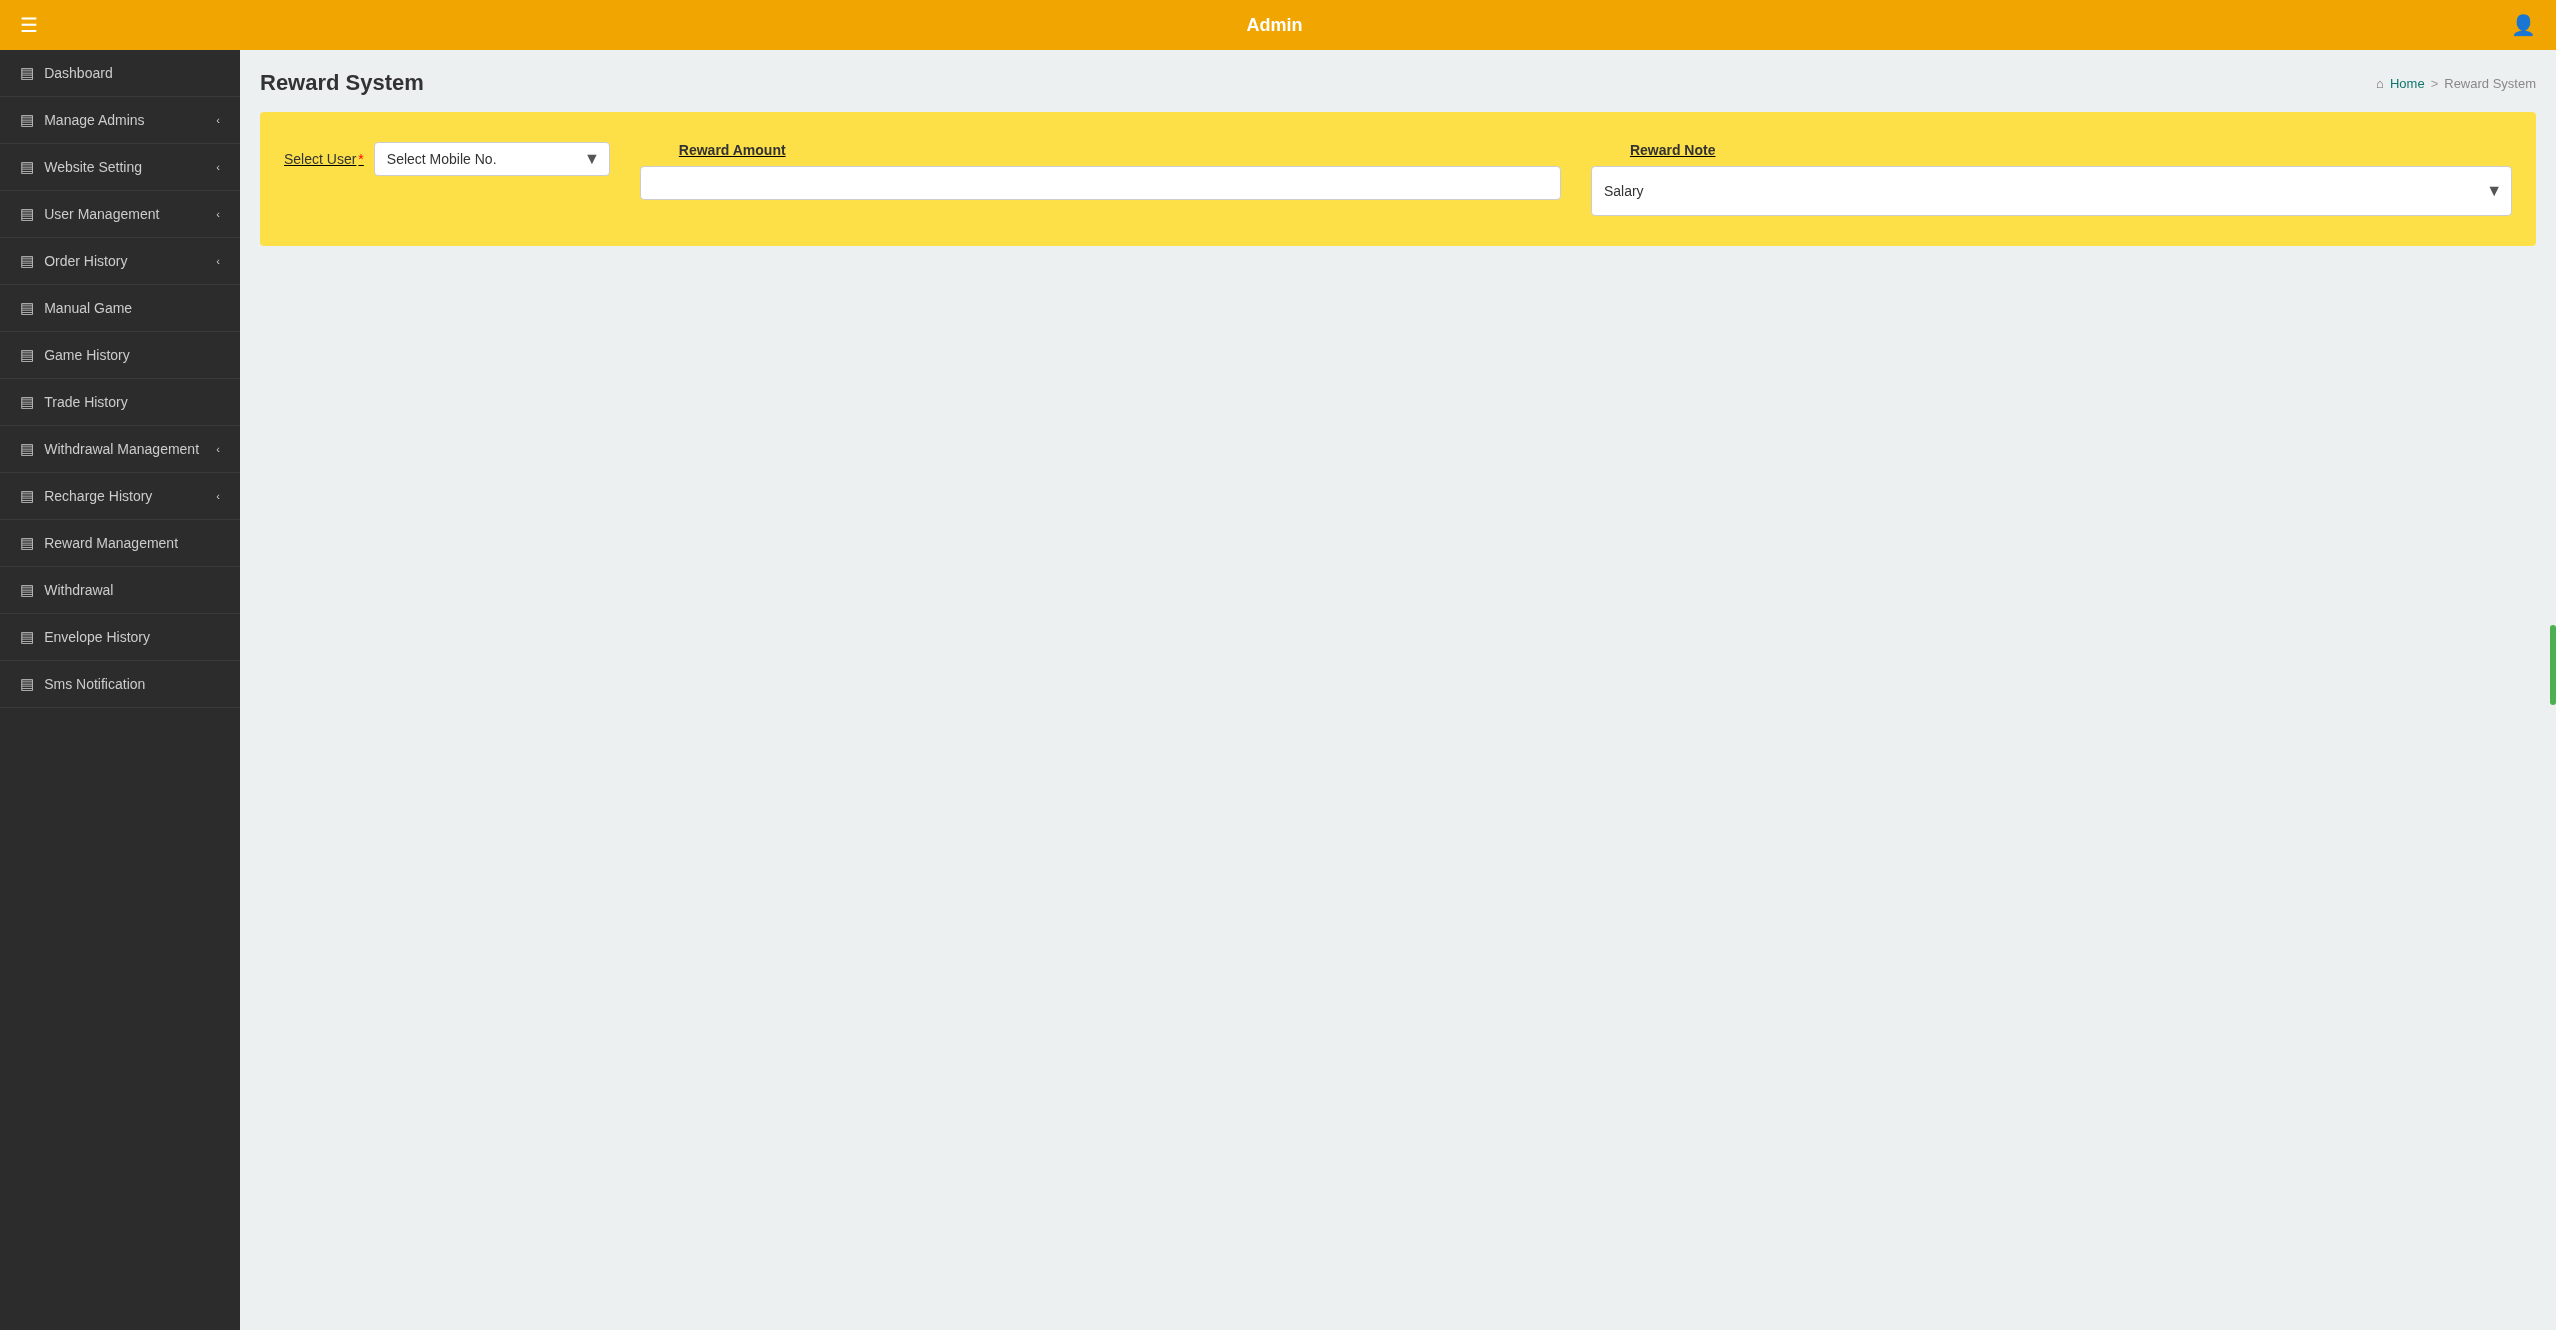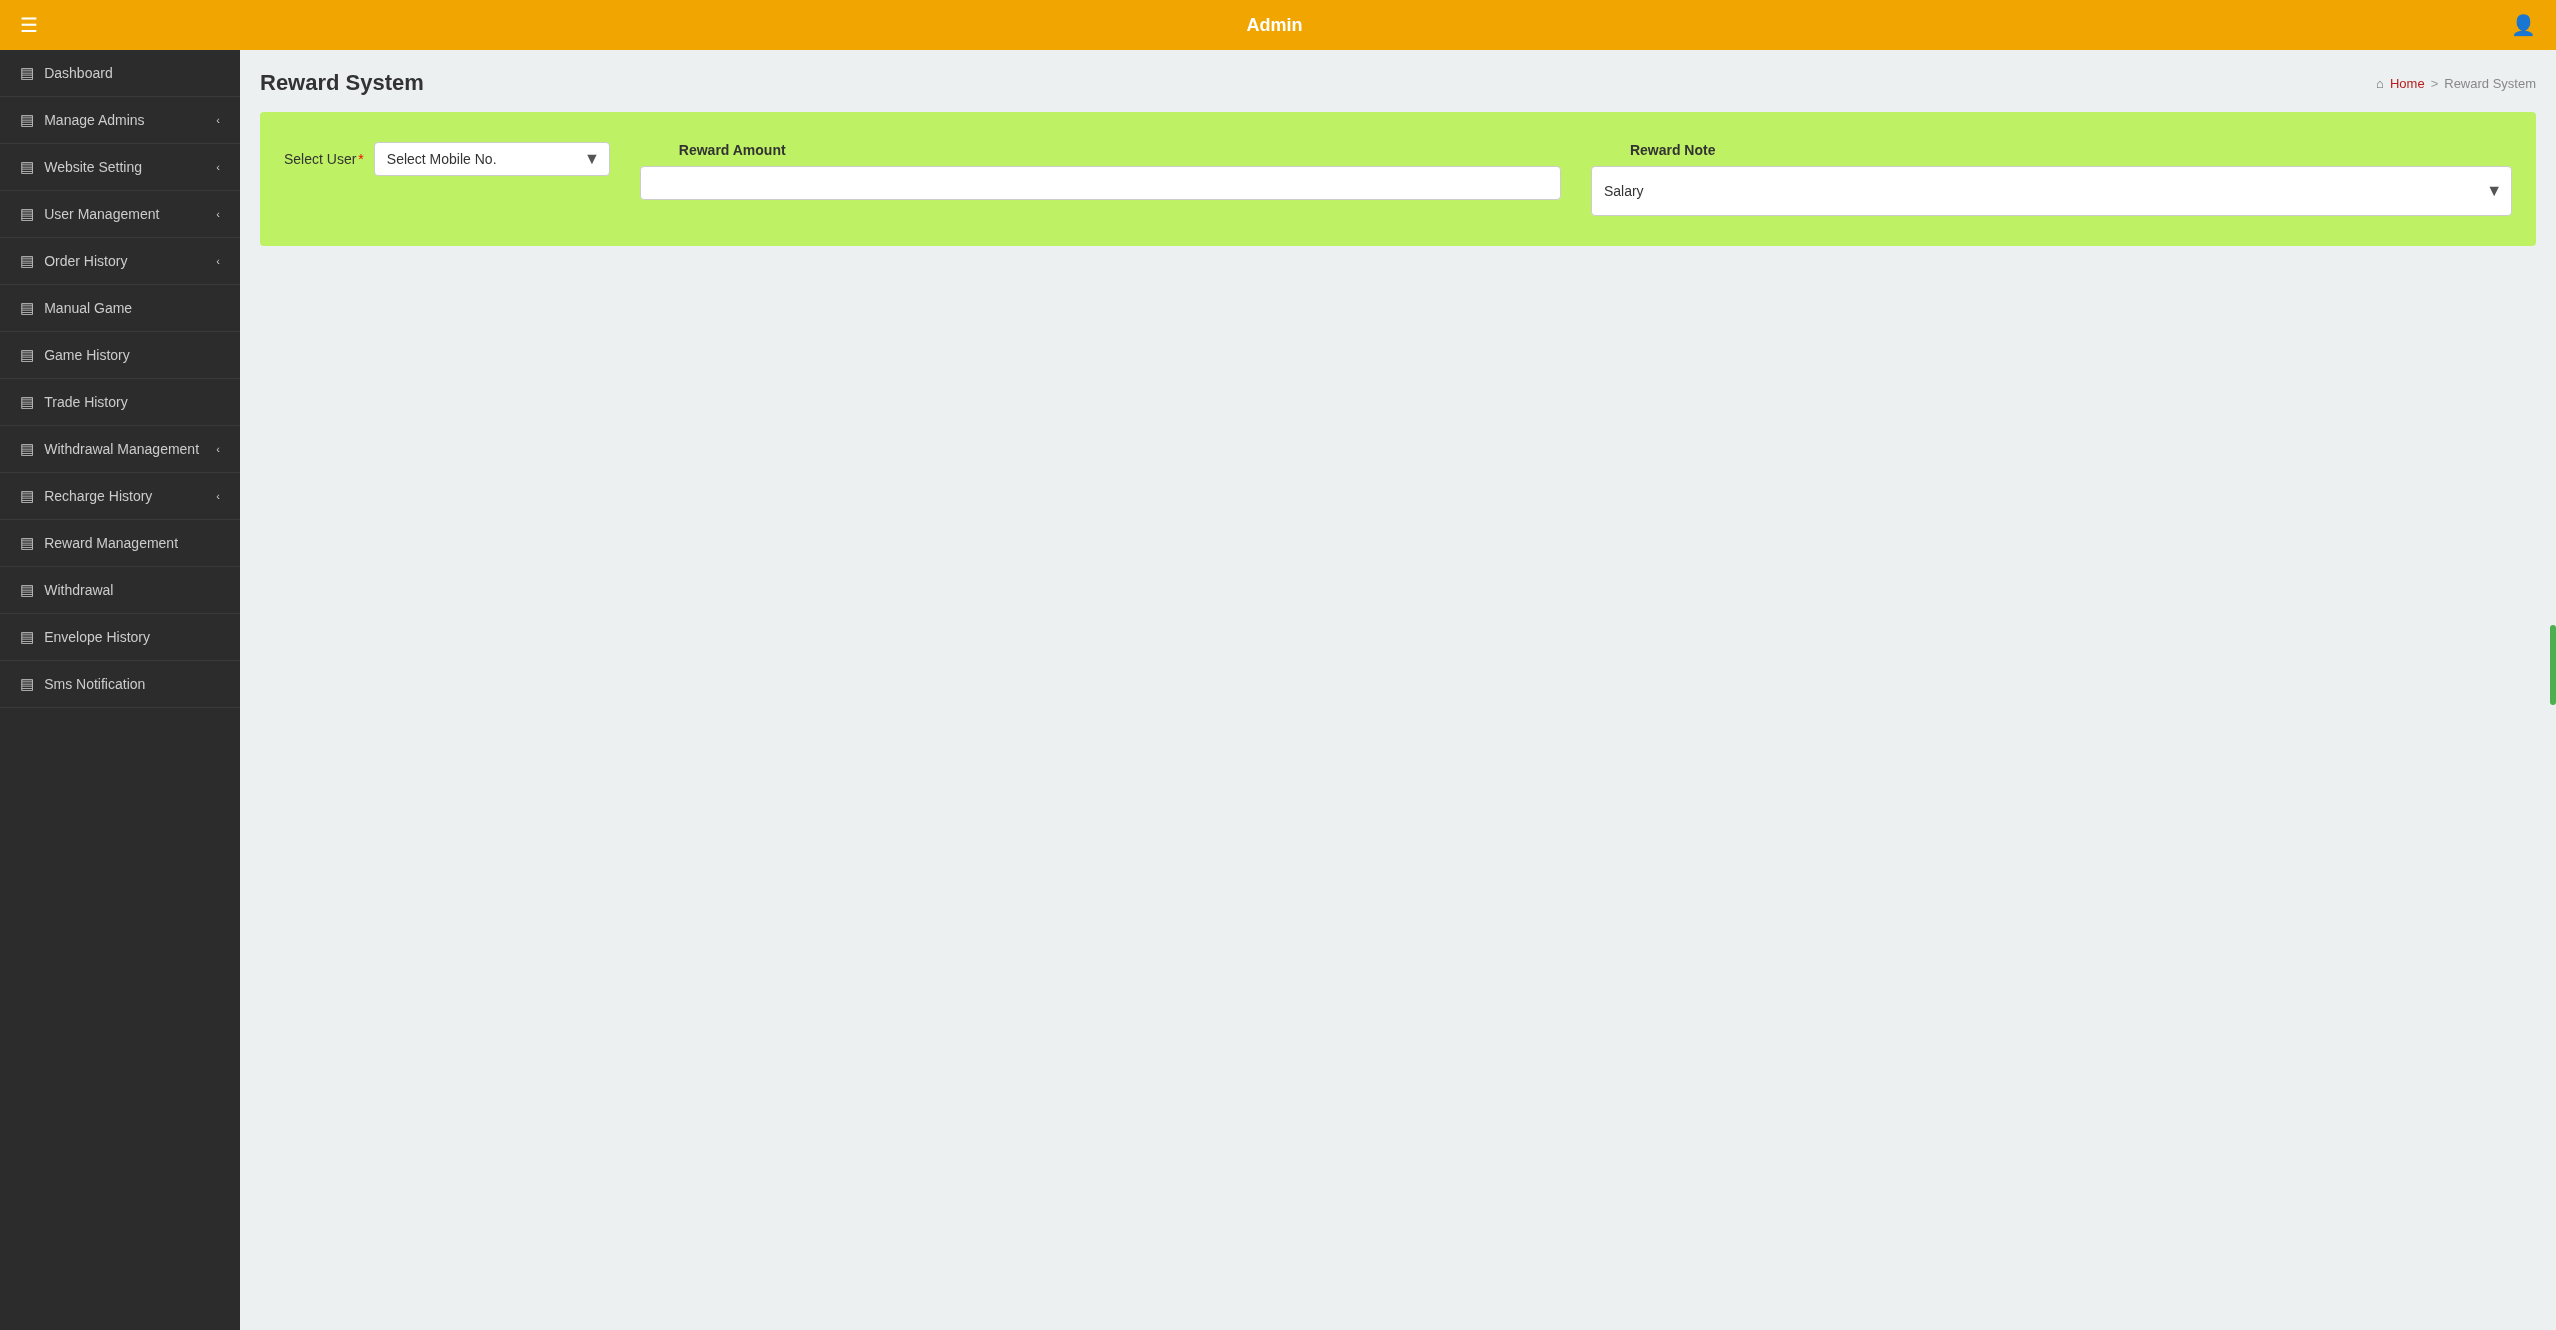--- a/index.html
+++ b/index.html
@@ -88,36 +88,37 @@
       color: #333;
     }
     .breadcrumb {
       font-size: 13px;
       color: #666;
       display: flex;
       align-items: center;
       gap: 6px;
     }
     .breadcrumb .home-link {
-      color: #b91c1c;
+      color: #0f766e;
       cursor: pointer;
     }
     .breadcrumb .separator {
       color: #999;
     }
     .breadcrumb .current {
       color: #888;
     }
 
     
     .form-card {
-      background: #bef264;
+      background: #fde047;
       border-radius: 4px;
       padding: 30px 24px;
       margin-bottom: 20px;
+      text-decoration: underline;
     }
     .form-row {
       display: flex;
       gap: 30px;
       align-items: flex-start;
       flex-wrap: wrap;
     }
     .form-group {
       display: flex;
       align-items: center;

